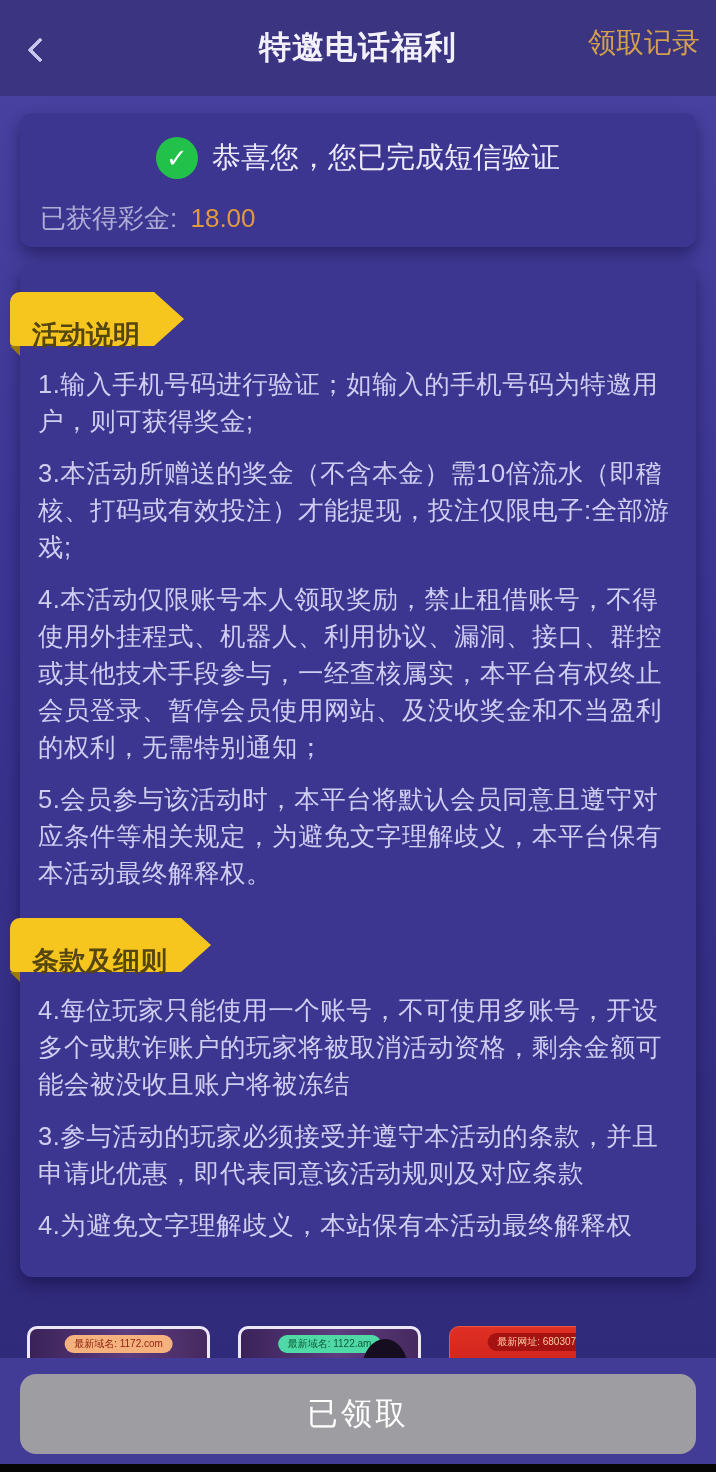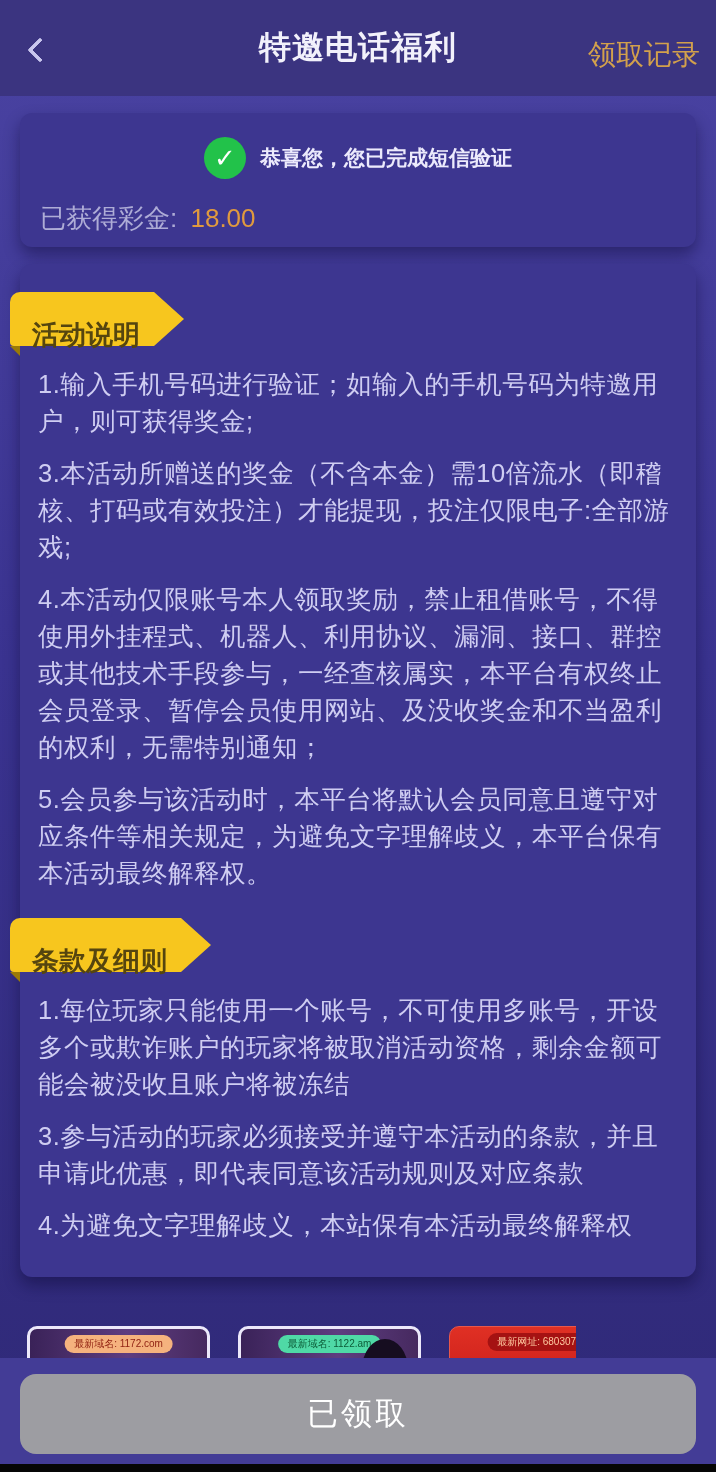--- a/index.html
+++ b/index.html
@@ -19,38 +19,38 @@
   .back-btn {
     position:absolute; left:14px; top:28px; width:44px; height:44px;
     display:flex; align-items:center; justify-content:center; cursor:pointer;
   }
   .back-chevron {
     width:18px; height:18px;
     border-left:4px solid #c9c6ee; border-bottom:4px solid #c9c6ee;
     transform:rotate(45deg); border-radius:2px; margin-left:8px;
   }
   .header-title { color:#f2f1fb; font-size:32px; font-weight:bold; letter-spacing:1px; }
-  .claim-records { position:absolute; right:16px; top:36px; color:#d2a04c; font-size:28px; cursor:pointer; }
+  .claim-records { position:absolute; right:16px; top:24px; color:#d2a04c; font-size:28px; cursor:pointer; }
 
   
   .content { position:absolute; top:96px; left:0; width:716px; }
 
   .card {
     margin:17px 20px 0 20px; background:#3d3690; border-radius:12px;
     box-shadow:0 8px 16px rgba(10,6,50,0.45);
   }
   
   .verify-card { height:134px; padding:24px 20px 18px 20px; }
   .verify-row { display:flex; align-items:center; justify-content:center; gap:14px; }
   .check-circle {
     width:42px; height:42px; border-radius:50%; background:#22c24a; flex:0 0 auto;
     display:flex; align-items:center; justify-content:center;
     color:#fff; font-size:26px; font-weight:bold;
   }
-  .verify-msg { color:#eceafc; font-size:21px; font-weight:bold; }
+  .verify-msg { color:#eceafc; font-size:29px; font-weight:normal; }
   .bonus-row { margin-top:22px; font-size:26px; }
   .bonus-label { color:#aeacd6; }
   .bonus-amount { color:#e09a3e; margin-left:6px; }
 
   
   .rules-card { padding:2px 18px 18px 18px; }
   .ribbon-wrap { position:relative; margin:26px 0 20px -28px; height:54px; }
   .ribbon {
     position:relative; display:inline-block; height:54px; line-height:54px;
     background:#f7c61e; color:#55450f; font-size:27px; font-weight:bold;
@@ -138,21 +138,21 @@
     </div>
     <p class="rule">1.输入手机号码进行验证；如输入的手机号码为特邀用户，则可获得奖金;</p>
     <p class="rule">3.本活动所赠送的奖金（不含本金）需10倍流水（即稽核、打码或有效投注）才能提现，投注仅限电子:全部游戏;</p>
     <p class="rule">4.本活动仅限账号本人领取奖励，禁止租借账号，不得使用外挂程式、机器人、利用协议、漏洞、接口、群控或其他技术手段参与，一经查核属实，本平台有权终止会员登录、暂停会员使用网站、及没收奖金和不当盈利的权利，无需特别通知；</p>
     <p class="rule">5.会员参与该活动时，本平台将默认会员同意且遵守对应条件等相关规定，为避免文字理解歧义，本平台保有本活动最终解释权。</p>
 
     <div class="ribbon-wrap">
       <div class="ribbon">条款及细则</div>
       <div class="ribbon-fold"></div>
     </div>
-    <p class="rule">1.每位玩家只能使用一个账号，不可使用多账号，开设多个或欺诈账户的玩家将被取消活动资格，剩余金额可能会被没收且账户将被冻结</p>
+    <p class="rule">4.每位玩家只能使用一个账号，不可使用多账号，开设多个或欺诈账户的玩家将被取消活动资格，剩余金额可能会被没收且账户将被冻结</p>
     <p class="rule">3.参与活动的玩家必须接受并遵守本活动的条款，并且申请此优惠，即代表同意该活动规则及对应条款</p>
     <p class="rule">4.为避免文字理解歧义，本站保有本活动最终解释权</p>
   </div>
 
 </div>
 
 <div class="banner-row">
   <div class="banner purple">
     <span class="pill orange">最新域名: 1172.com</span>
   </div>

